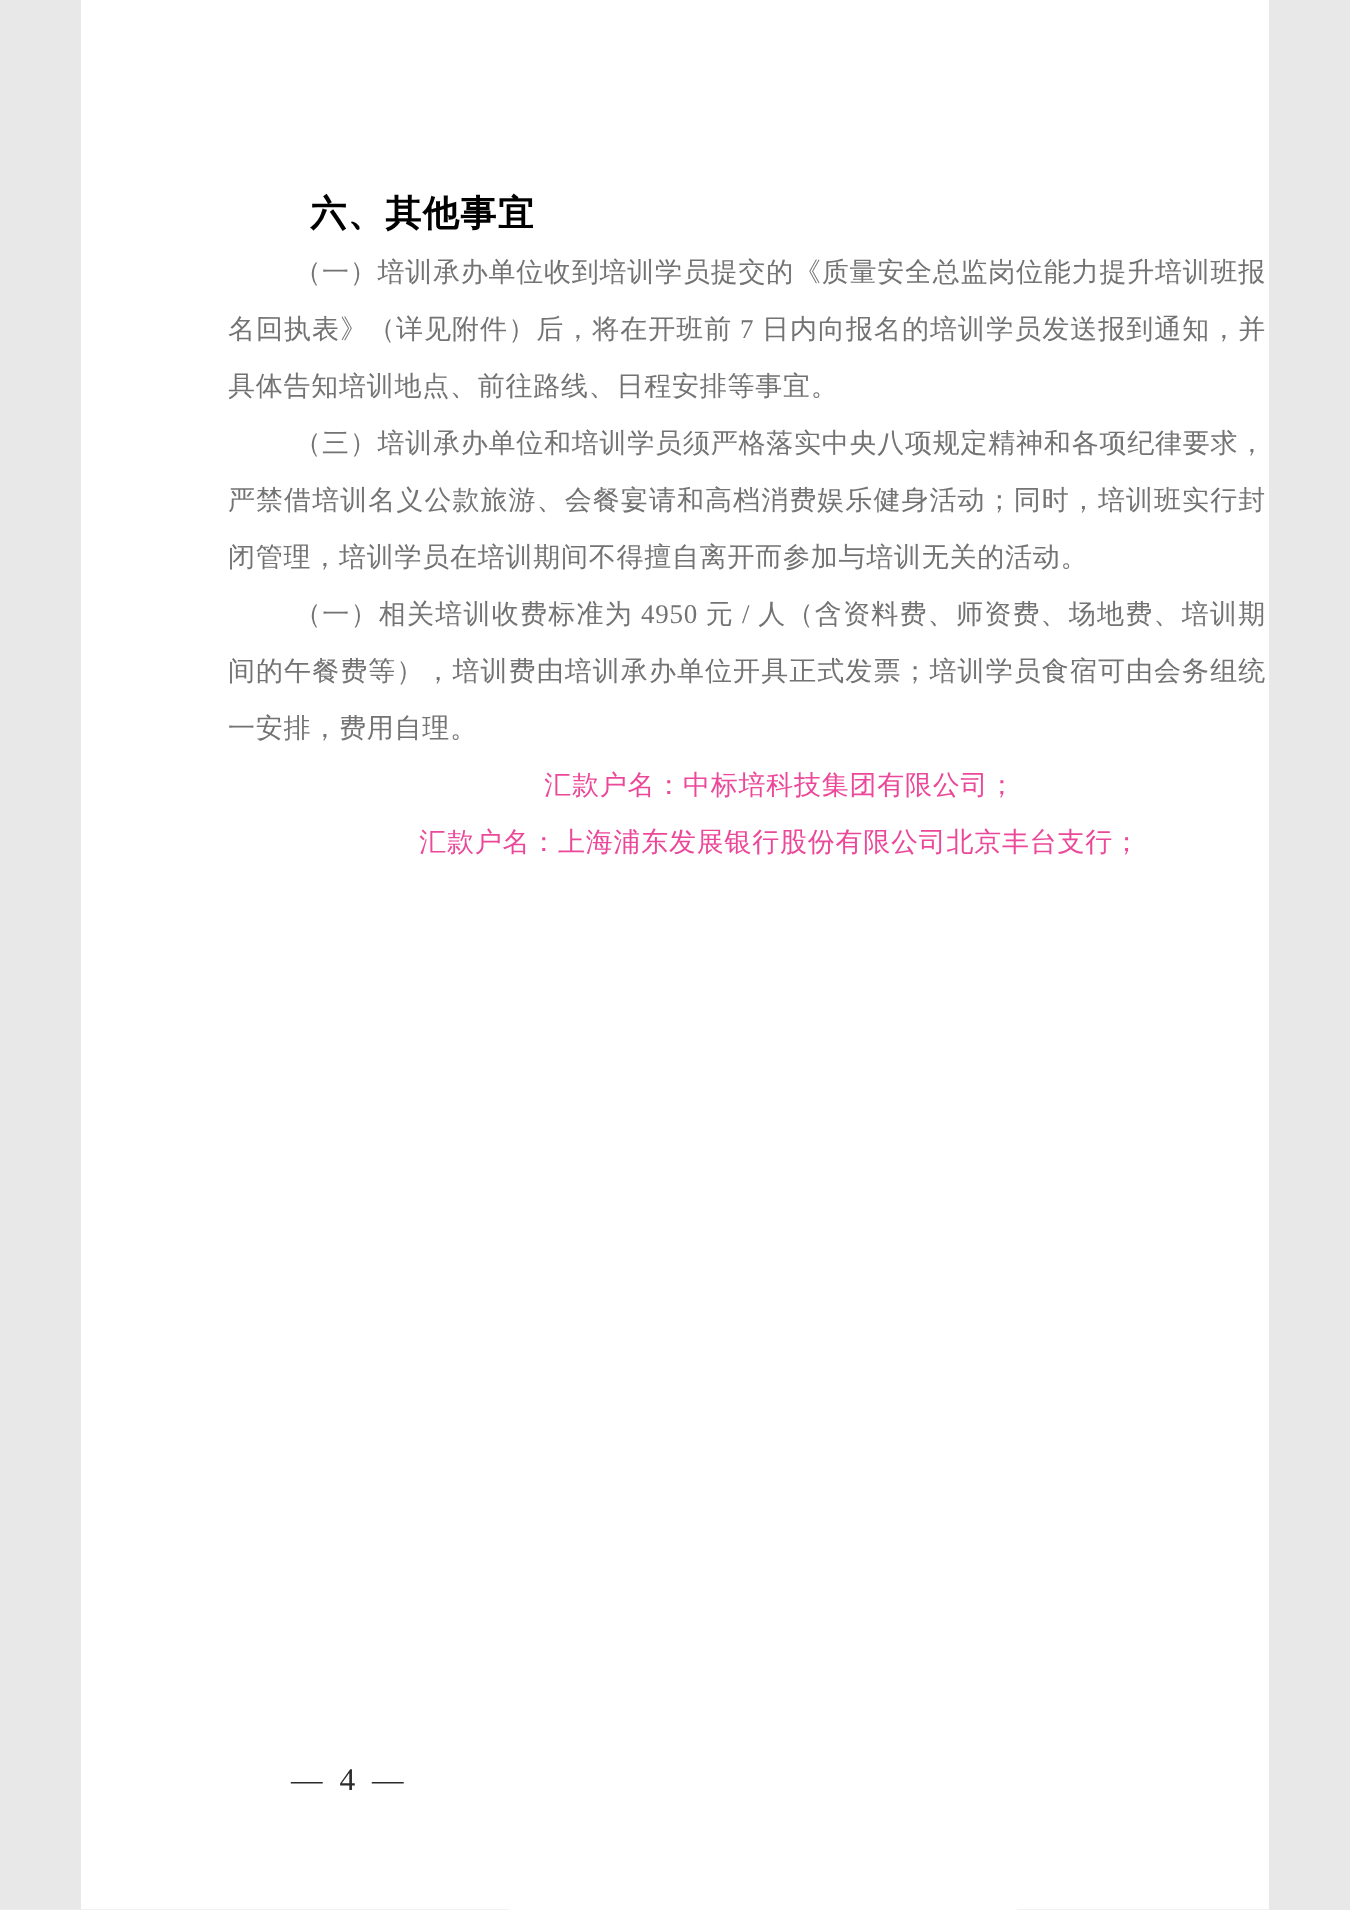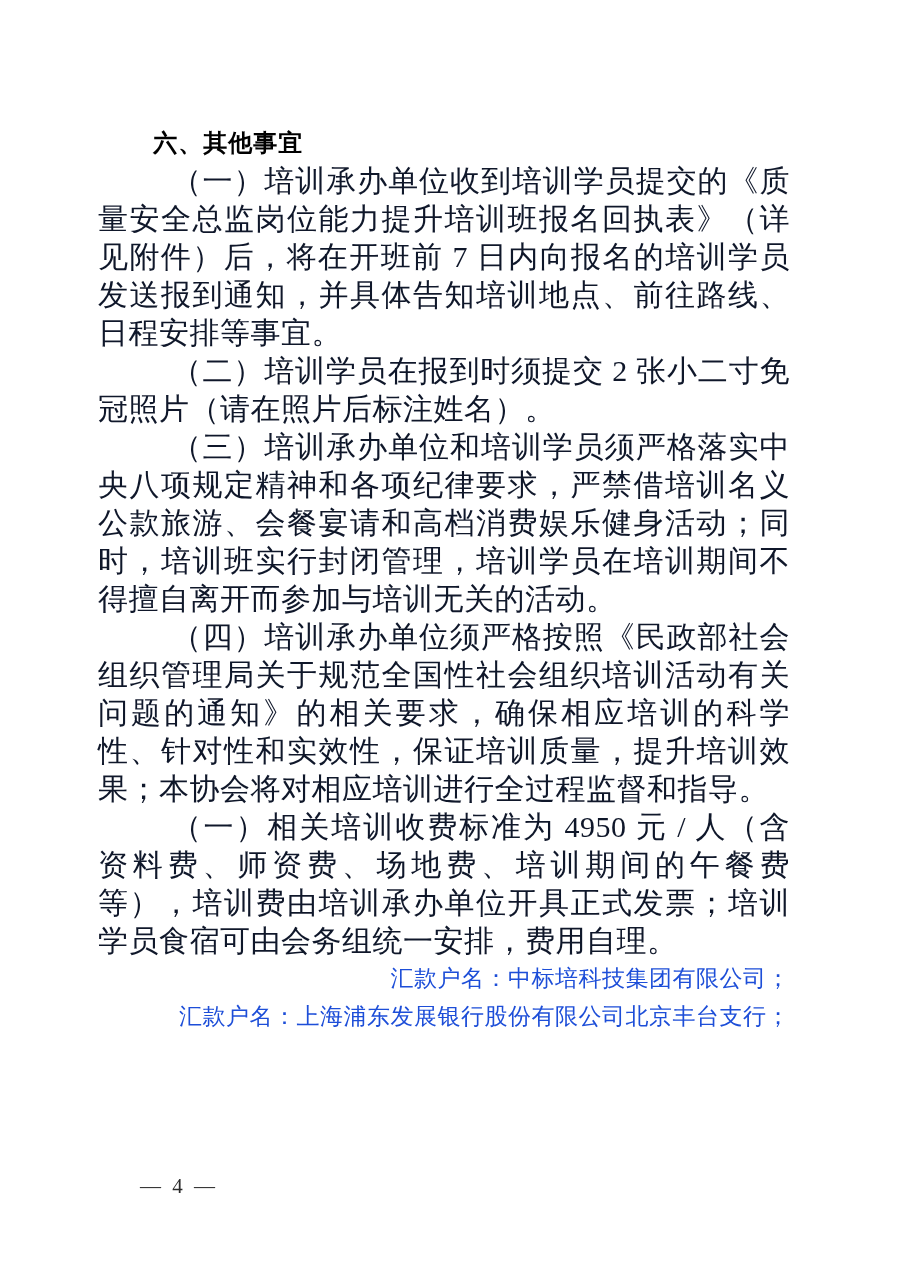--- a/index.html
+++ b/index.html
@@ -2,21 +2,21 @@
 <html lang="zh"><head>
 <meta charset="utf-8">
 <style>
   * { margin: 0; padding: 0; box-sizing: border-box; }
   html, body {
     background: #e8e8e8;
     font-family: "Liberation Serif", "DejaVu Serif", serif;
   }
   .page {
     position: relative;
-    width: 900px;
+    width: 792px;
     height: 1273px;
     margin: 0 auto;
     background: #ffffff;
     color: #1f1f1f;
     overflow: hidden;
     text-decoration: underline;
   }
   .content {
     position: absolute;
     left: 98px;
@@ -26,33 +26,33 @@
   .sec-heading {
     font-family: "Liberation Sans", "DejaVu Sans", sans-serif;
     font-weight: 700;
     color: #000000;
     font-size: 24px;
     line-height: 38px;
     text-indent: 2.3em;
     letter-spacing: 1px;
   }
   .body-para {
-    font-size: 30px;
+    font-size: 18px;
     line-height: 38px;
     text-align: justify;
     text-indent: 2.45em;
-    color: #0f172a;
+    color: #737373;
     letter-spacing: 0.5px;
   }
   .pay-line {
-    font-size: 23px;
+    font-size: 18px;
     line-height: 38px;
-    text-align: right;
+    text-align: center;
     text-indent: 2.45em;
-    color: #1d4ed8;
+    color: #ec4899;
     letter-spacing: 0.5px;
   }
   .page-footer {
     position: absolute;
     left: 140px;
     top: 1173px;
     font-size: 21px;
     line-height: 26px;
     color: #2b2b2b;
     letter-spacing: 3px;
@@ -62,25 +62,23 @@
 </head>
 <body>
 
 <div class="page">
   <main class="content">
 
     <h2 class="sec-heading">六、其他事宜</h2>
 
     <p class="body-para">（一）培训承办单位收到培训学员提交的《质量安全总监岗位能力提升培训班报名回执表》（详见附件）后，将在开班前 7 日内向报名的培训学员发送报到通知，并具体告知培训地点、前往路线、日程安排等事宜。</p>
 
-    <p class="body-para">（二）培训学员在报到时须提交 2 张小二寸免冠照片（请在照片后标注姓名）。</p>
 
     <p class="body-para">（三）培训承办单位和培训学员须严格落实中央八项规定精神和各项纪律要求，严禁借培训名义公款旅游、会餐宴请和高档消费娱乐健身活动；同时，培训班实行封闭管理，培训学员在培训期间不得擅自离开而参加与培训无关的活动。</p>
 
-    <p class="body-para">（四）培训承办单位须严格按照《民政部社会组织管理局关于规范全国性社会组织培训活动有关问题的通知》的相关要求，确保相应培训的科学性、针对性和实效性，保证培训质量，提升培训效果；本协会将对相应培训进行全过程监督和指导。</p>
 
 
     <p class="body-para">（一）相关培训收费标准为 4950 元 / 人（含资料费、师资费、场地费、培训期间的午餐费等），培训费由培训承办单位开具正式发票；培训学员食宿可由会务组统一安排，费用自理。</p>
 
 
     <p class="pay-line">汇款户名：中标培科技集团有限公司；</p>
 
     <p class="pay-line">汇款户名：上海浦东发展银行股份有限公司北京丰台支行；</p>
 
 

